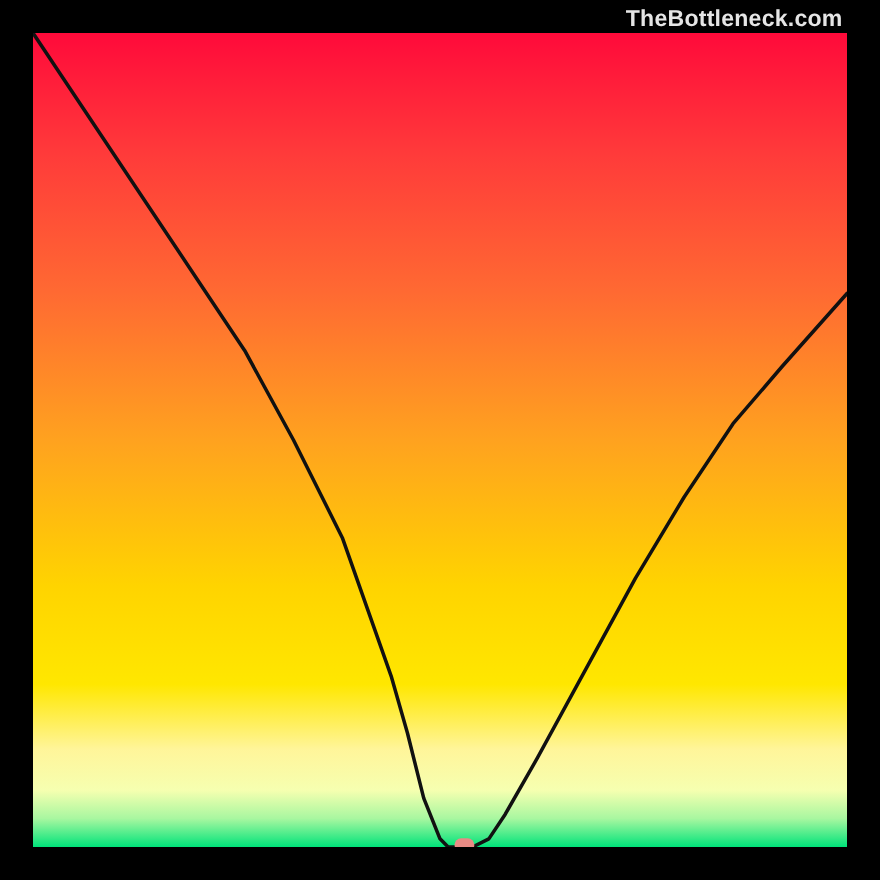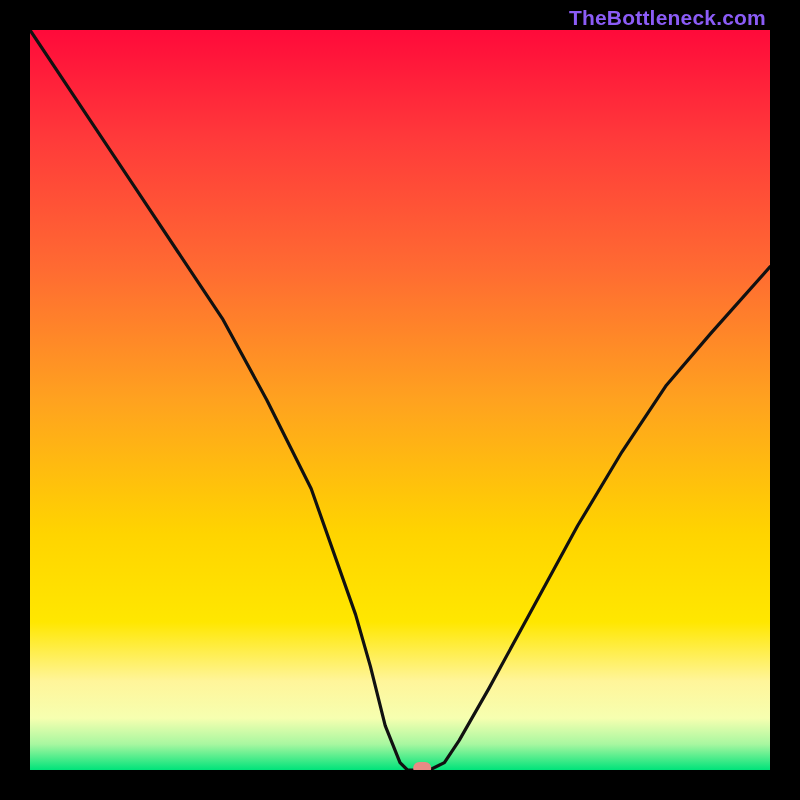--- a/index.html
+++ b/index.html
@@ -22,21 +22,21 @@
     left: 30px;
     top: 30px;
     width: 740px;
     height: 740px;
     overflow: hidden;
   }
   .watermark {
     position: absolute;
     top: 6px;
     right: 34px;
-    color: #8b5cf6;
+    color: #e5e5e5;
     font-size: 21px;
     font-weight: 600;
     letter-spacing: 0.2px;
     z-index: 5;
   }
   svg { display: block; }
 </style>
 </head>
 <body>
 

